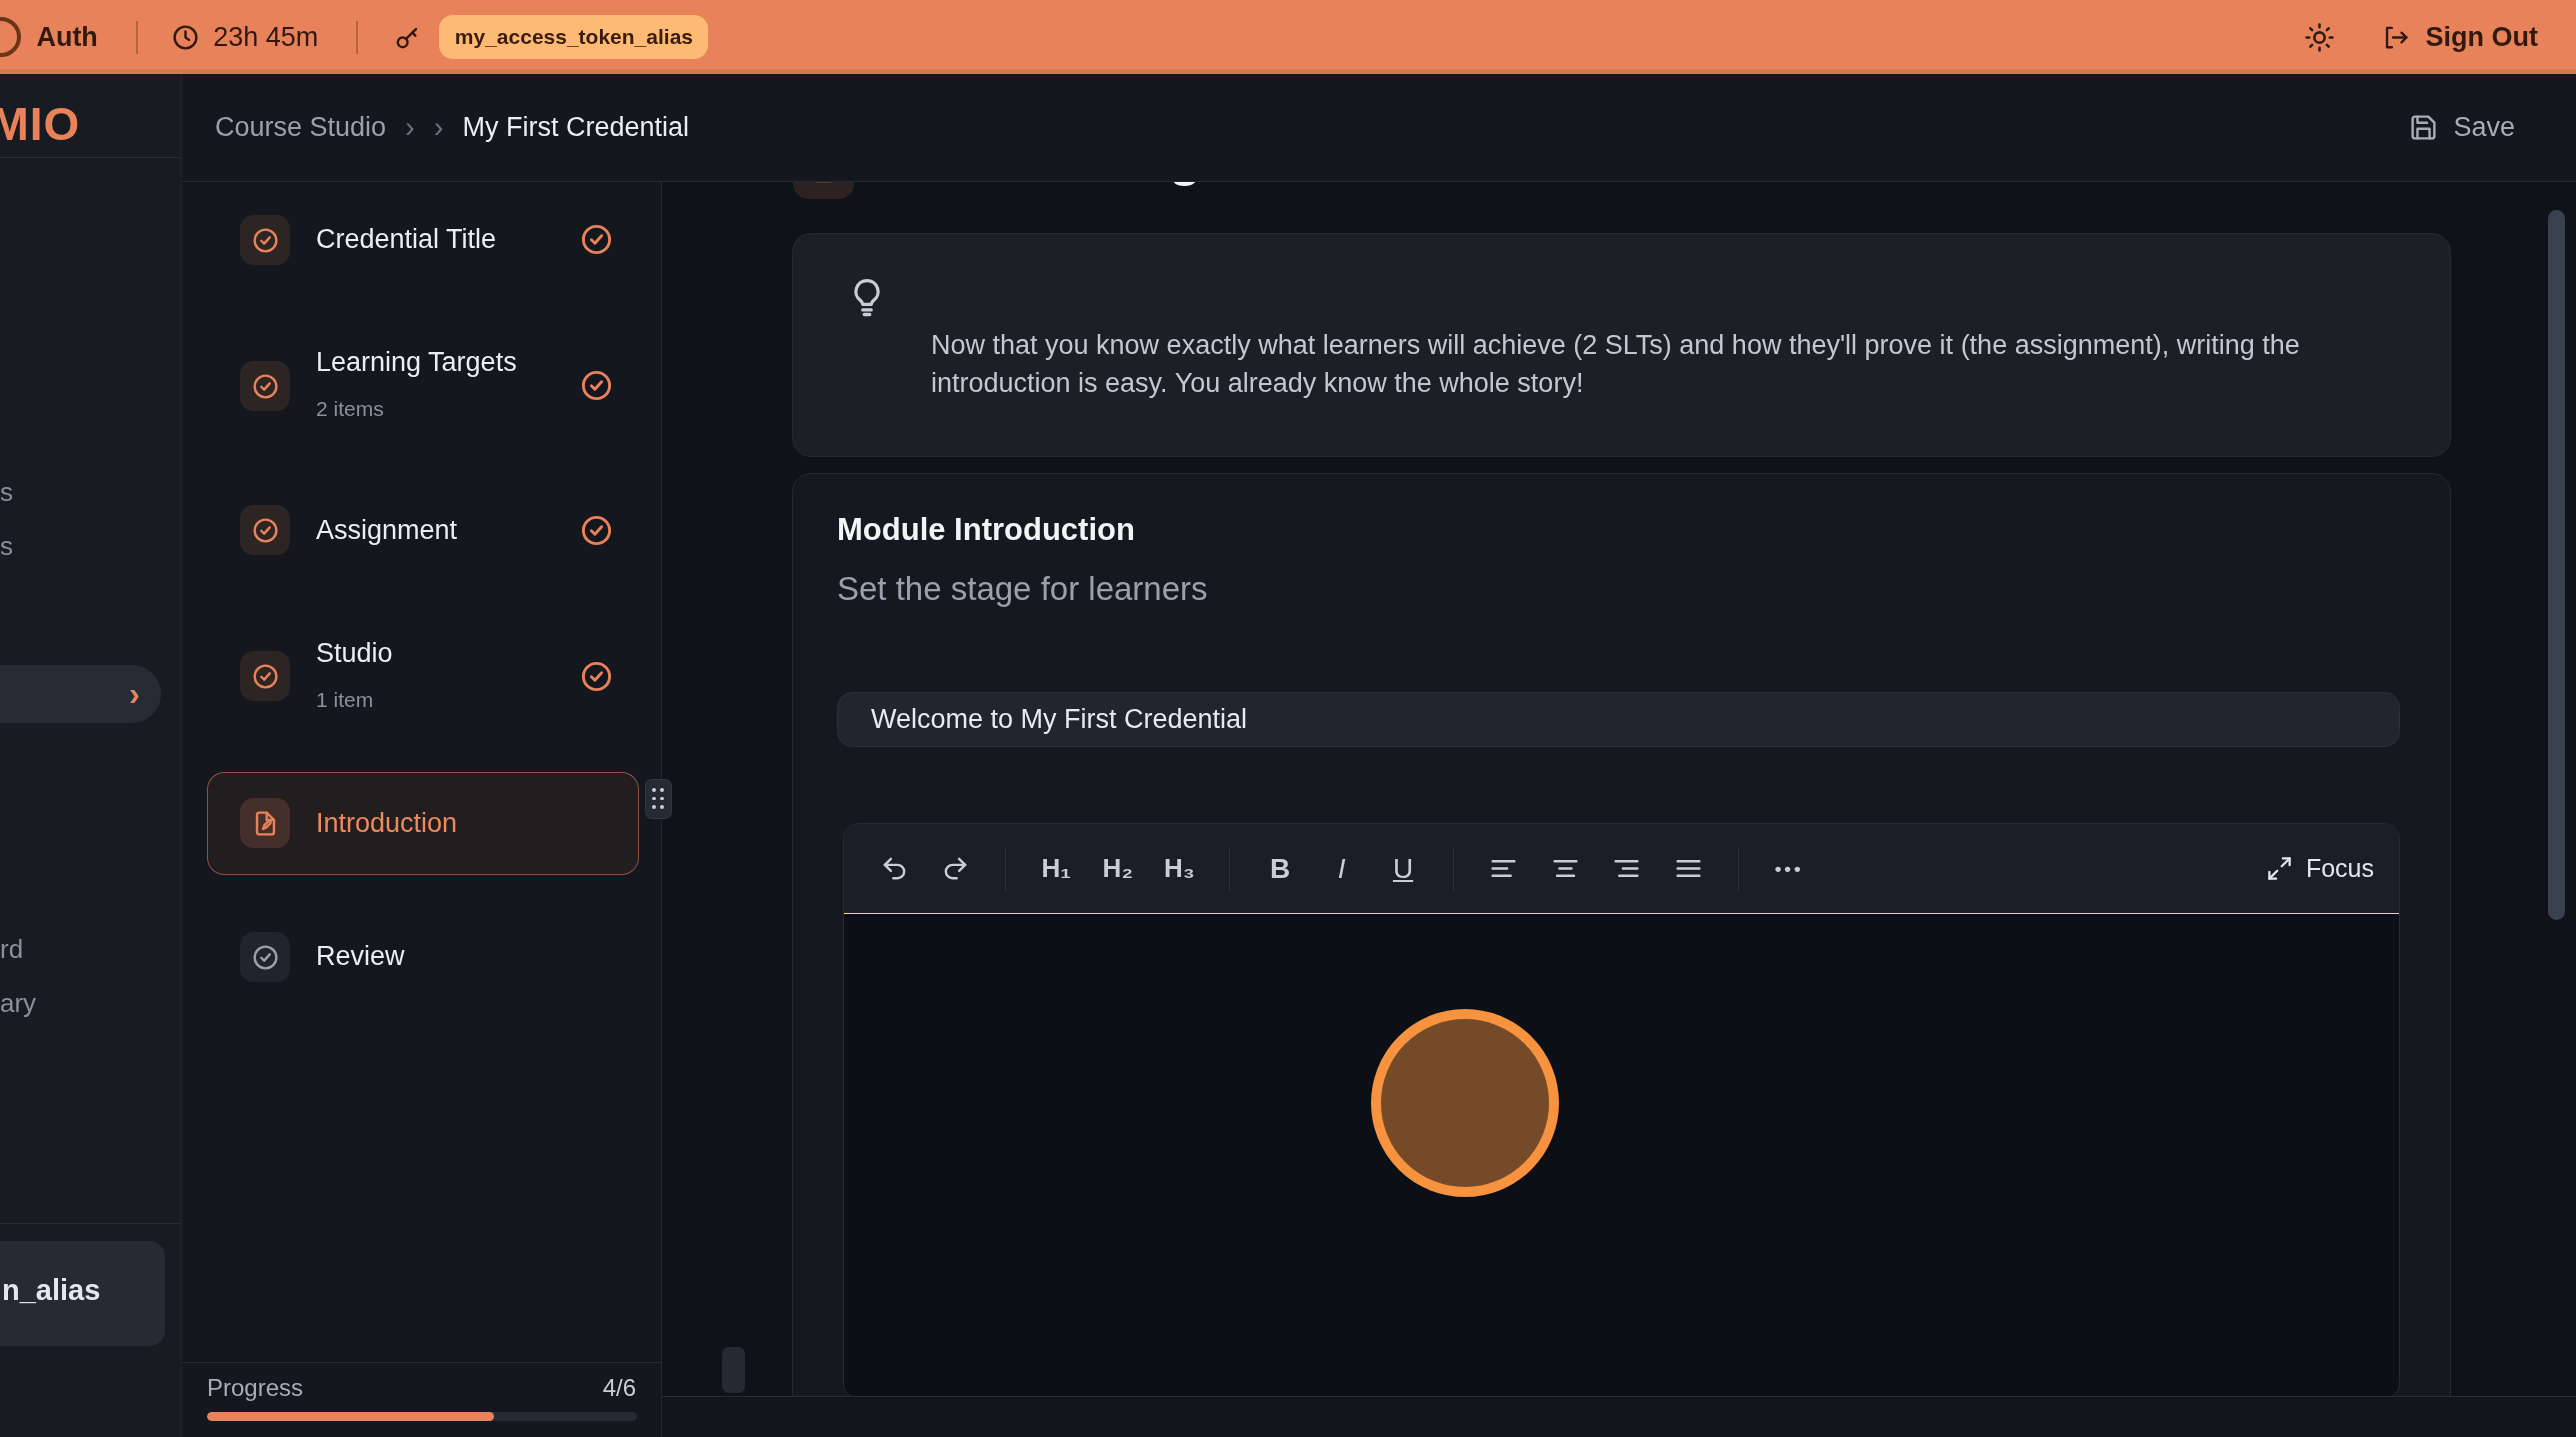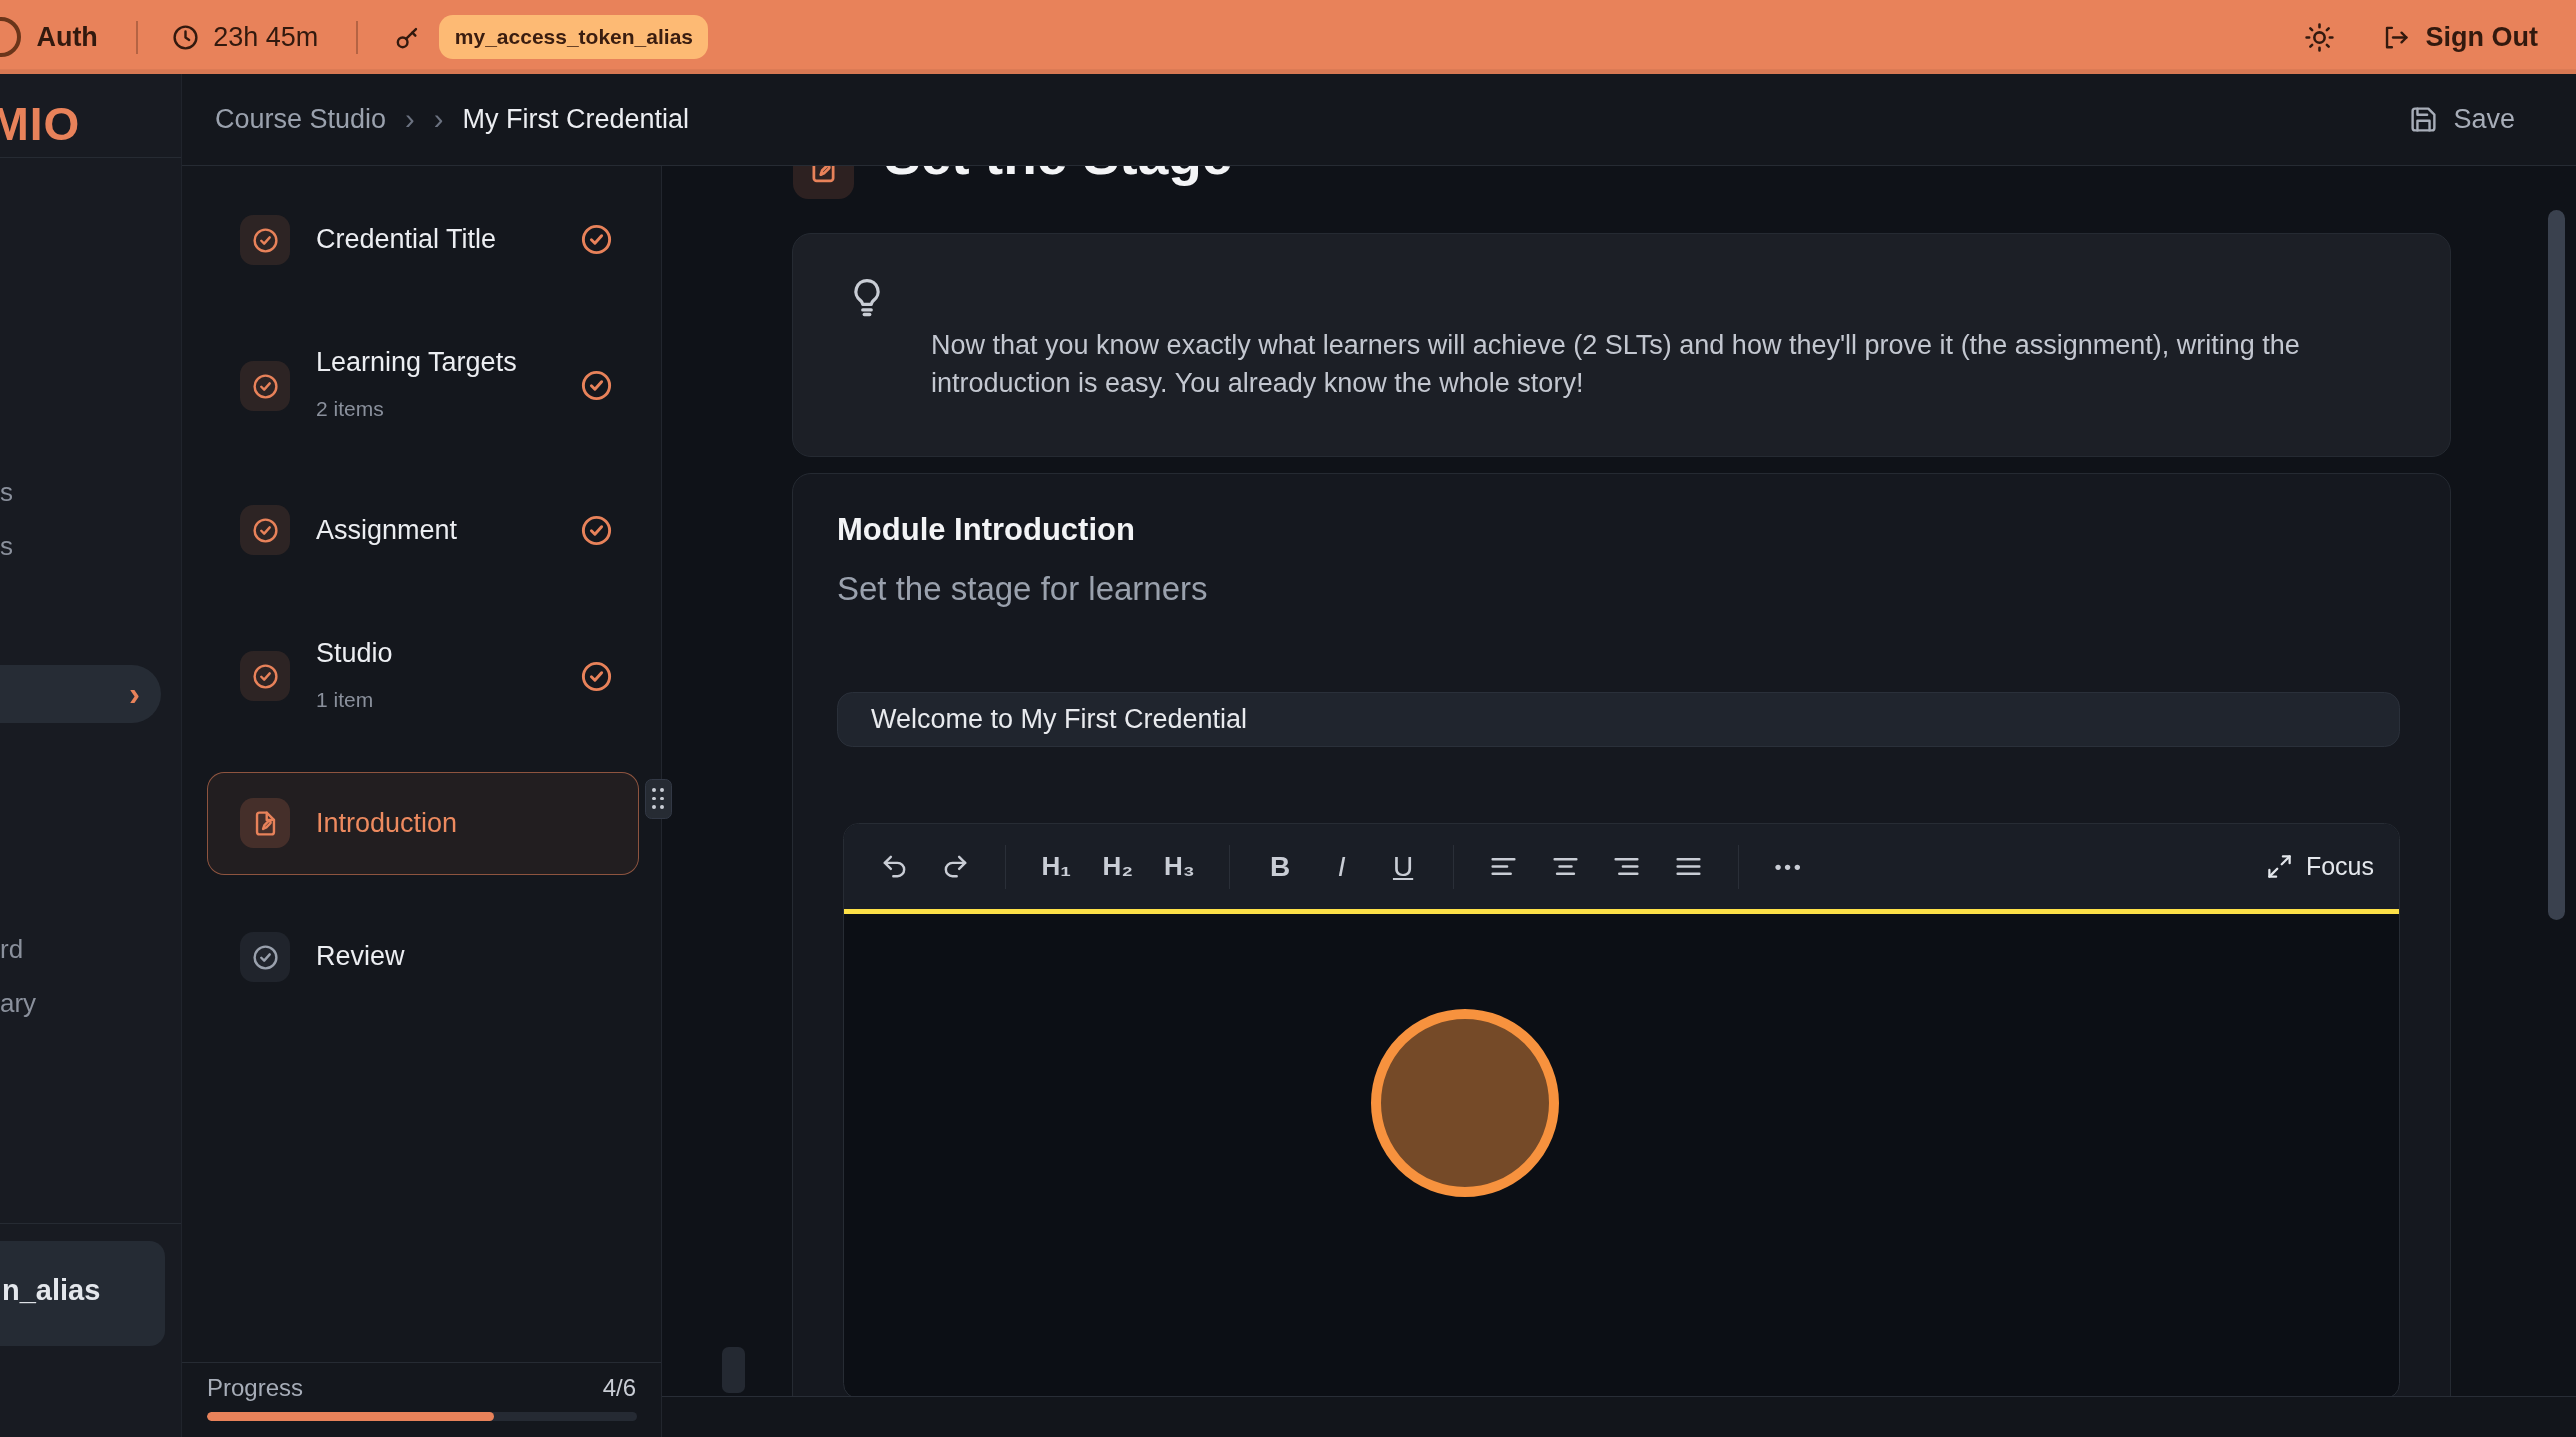--- a/index.html
+++ b/index.html
@@ -28,21 +28,21 @@
   .tb-badge {
     margin-left:17.3px; background:#fdba74; color:#3A1D10;
     font-size:21px; font-weight:600; padding:9.6px 15.4px; border-radius:14px;
   }
   .tb-spacer { flex:1; }
   .tb-sun { margin-right:46px; }
   .tb-signout { display:flex; align-items:center; gap:15.4px; margin-right:38px; font-size:27px; font-weight:600; }
 
   
   .header {
-    position:absolute; left:182px; top:74px; right:0; height:92px;
+    position:absolute; left:182px; top:74px; right:0; height:108px;
     background:#14171D; border-bottom:1px solid #262B33;
     display:flex; align-items:center; z-index:10;
   }
   .bc { display:flex; align-items:center; gap:19px; padding-left:33px; font-size:27px; }
   .bc-root { color:#9AA1AD; }
   .bc-sep { color:#6B7280; font-size:29px; }
   .bc-current { color:#ECEEF2; font-weight:500; }
   .save-btn { margin-left:auto; margin-right:61px; display:flex; align-items:center; gap:15.4px; color:#A7ADB8; font-size:27px; }
 
   
@@ -124,21 +124,21 @@
     position:absolute; left:44px; top:218px; width:1563px; height:55px;
     background:#20252E; border:1px solid #2A303A; border-radius:15.4px;
     color:#E8EAEE; font-size:27px; padding:0 33px; outline:none;
     font-family:"Liberation Sans", sans-serif;
   }
   .editor {
     position:absolute; left:50px; top:349px; width:1557px; height:576px;
     border:1px solid #272C34; border-radius:15.4px; background:#0C0F15;
   }
   .toolbar {
-    height:90px; background:#1A1E26; border-bottom:5px solid #fde047;
+    height:90px; background:#1A1E26; border-bottom:1px solid #fde047;
     border-radius:14.4px 14.4px 0 0; display:flex; align-items:center;
     padding:0 25px; gap:11.5px; color:#C9CDD5;
   }
   .tb-btn { width:50px; height:50px; display:flex; align-items:center; justify-content:center; font-size:26px; border-radius:7.7px; color:#C9CDD5; }
   .tb-btn.bold { font-weight:800; font-size:28px; }
   .tb-btn.italic { font-style:italic; font-size:28px; }
   .tb-btn.underline { text-decoration:underline; font-size:28px; }
   .tb-btn.hbtn { font-weight:600; }
   .tb-btn.more { letter-spacing:2.9px; font-size:19px; font-weight:700; }
   .tb-vdiv { width:1px; height:44px; background:#2A2F38; margin:0 13.4px; }

